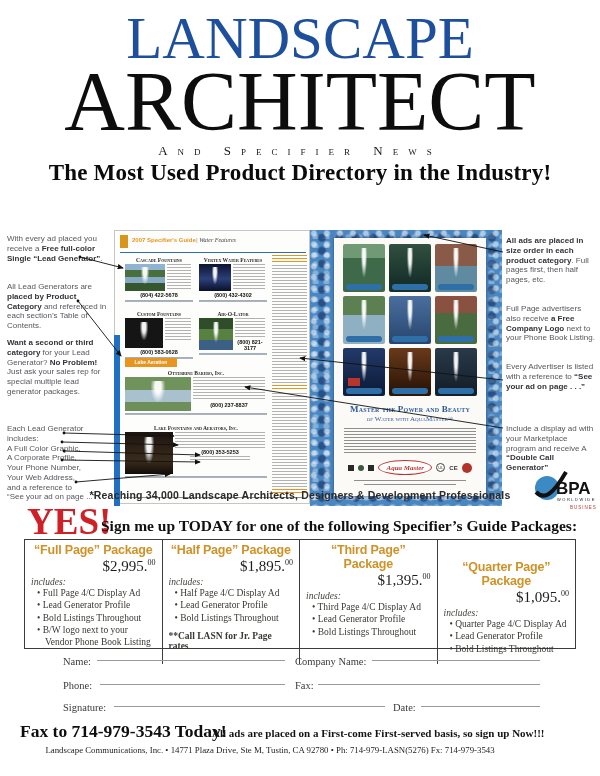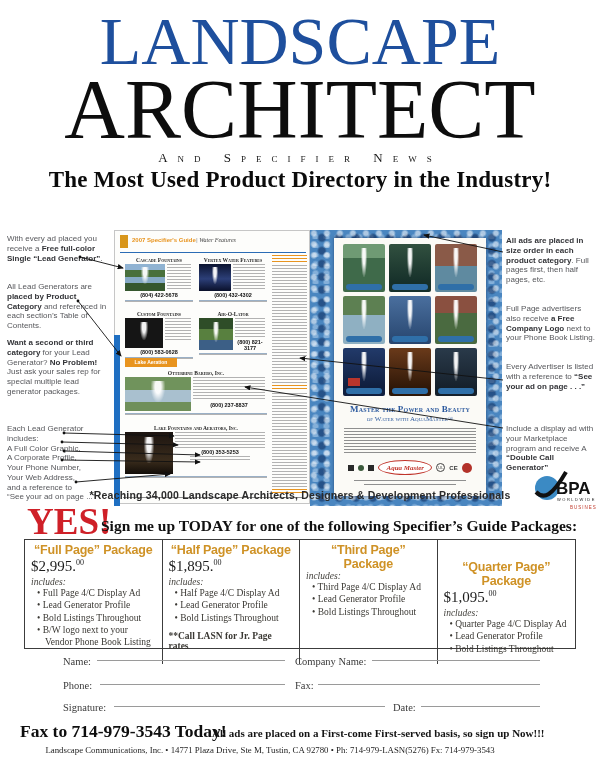--- a/index.html
+++ b/index.html
@@ -6,21 +6,21 @@
     --blue:#1e4f9d; --gold:#d8961b; --red:#cf2028; --callout:#56575b;
     --callout-b:#333438; --orange:#e8941f; --pgblue:#2b6cb5;
   }
   *{margin:0;padding:0;box-sizing:border-box;}
   html,body{background:#888;}
   .page{position:relative;width:600px;height:776px;margin:0 auto;background:#fff;
     overflow:hidden;font-family:"Liberation Sans",sans-serif;}
 
   
   .mast{position:absolute;top:0;left:0;width:600px;text-align:center;}
-  .t1{font-family:"Liberation Serif",serif;font-size:68px;line-height:.82;
+  .t1{font-family:"Liberation Serif",serif;font-size:59px;line-height:.82;
       color:var(--blue);letter-spacing:0px;margin-top:14px;}
   .t2{font-family:"Liberation Serif",serif;font-size:84px;line-height:.9;
       color:#0d0d0d;margin-top:2px;}
   .t3{font-family:"Liberation Serif",serif;font-variant:small-caps;font-size:13px;
       letter-spacing:10px;color:#1a1a1a;margin-top:3px;}
   .t4{font-family:"Liberation Serif",serif;font-weight:bold;font-size:23px;
       color:var(--gold);margin-top:4px;}
   .t5{font-family:"Liberation Serif",serif;font-weight:bold;font-size:23px;
       color:#0b0b0b;margin-top:1px;letter-spacing:.2px;}
 
@@ -119,21 +119,21 @@
   
   .yes{position:absolute;left:27px;top:500px;font-family:"Liberation Serif",serif;
      font-weight:bold;font-size:37px;color:var(--red);}
   .lead{position:absolute;left:101px;top:517px;font-family:"Liberation Serif",serif;
      font-weight:bold;font-size:15.5px;color:#101010;}
   .ptable{position:absolute;left:24px;top:539px;width:552px;height:110px;
      border:1.5px solid #3c3c3c;display:grid;grid-template-columns:repeat(4,1fr);}
   .pcell{border-right:1px solid #3c3c3c;padding:3px 6px 2px;}
   .pcell:last-child{border-right:none;margin-top:17px;}
   .ptitle{text-align:center;font-weight:bold;font-size:12.5px;color:#cf9226;letter-spacing:-.2px;}
-  .pprice{text-align:left;font-family:"Liberation Serif",serif;font-size:15px;color:#1d1d1d;margin:1px 0 2px;}
+  .pprice{text-align:right;font-family:"Liberation Serif",serif;font-size:15px;color:#1d1d1d;margin:1px 0 2px;}
   .pprice sup{font-size:8px;}
   .pinc{font-family:"Liberation Serif",serif;font-size:9.5px;color:#44423d;font-style:italic;}
   .pitems{font-family:"Liberation Serif",serif;font-size:9.5px;color:#3a3833;line-height:1.3;}
   .pitems .li{padding-left:14px;text-indent:-8px;}
   .pitems .li::before{content:"•  ";}
   .pnote{font-family:"Liberation Serif",serif;font-weight:bold;font-size:9.5px;color:#3a3833;margin-top:7px;}
 
   
   .frm{position:absolute;left:0;top:0;width:600px;}
   .flabel{position:absolute;font-family:"Liberation Serif",serif;font-size:10.5px;color:#3a3a3a;}
@@ -378,20 +378,21 @@
       <div class="pinc">includes:</div>
       <div class="pitems">
           <div class="li">Half Page 4/C Display Ad</div>
           <div class="li">Lead Generator Profile</div>
           <div class="li">Bold Listings Throughout</div>
         </div>
       <div class="pnote">**Call LASN for Jr. Page rates</div>
     </div>
     <div class="pcell">
       <div class="ptitle">“Third Page” Package</div>
+      <div class="pprice"><span>$1,395.</span><sup>00</sup></div>
       <div class="pinc">includes:</div>
       <div class="pitems">
           <div class="li">Third Page 4/C Display Ad</div>
           <div class="li">Lead Generator Profile</div>
           <div class="li">Bold Listings Throughout</div>
         </div>
       <div class="pnote"></div>
     </div>
     <div class="pcell">
       <div class="ptitle">“Quarter Page” Package</div>

